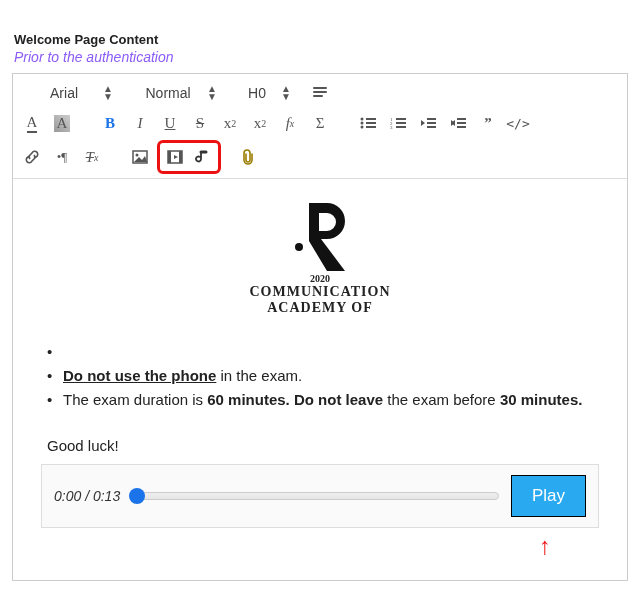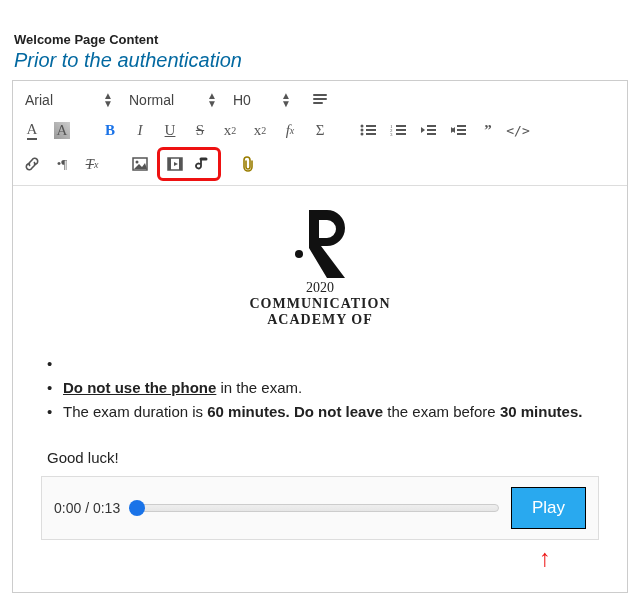--- a/index.html
+++ b/index.html
@@ -5,21 +5,21 @@
   * { box-sizing: border-box; }
   body {
     margin: 0;
     padding: 12px;
     font-family: Arial, Helvetica, sans-serif;
     background: #fff;
     color: #222;
     width: 640px;
   }
   .title { font-weight: bold; font-size: 13px; margin: 20px 0 2px 2px; }
-  .subtitle { font-style: italic; color: #0369a1; font-size: 20px; margin: 0 0 8px 2px; }
+  .subtitle { font-style: italic; color: #8b5cf6; font-size: 14px; margin: 0 0 8px 2px; }
   .editor-frame {
     border: 1px solid #ccc;
     background: #fff;
   }
   .toolbar {
     border-bottom: 1px solid #ddd;
     padding: 6px 6px 0 6px;
   }
   .tb-row { display: flex; flex-wrap: wrap; align-items: center; gap: 4px; padding-bottom: 4px; }
   .tb-group { display: flex; align-items: center; gap: 4px; margin-right: 18px; }
@@ -29,52 +29,53 @@
     color: #555; font-size: 15px;
     border-radius: 3px;
     cursor: pointer;
     font-family: Georgia, "Times New Roman", serif;
   }
   .dropdown {
     display: flex; align-items: center; gap: 0;
     padding: 2px 6px; min-width: 100px;
     color: #444; font-size: 14px;
     cursor: pointer;
+    text-align: center;
   }
   .dropdown .dd-label { flex: 1; }
   .dropdown .caret { font-size: 10px; line-height: 8px; color:#555; }
   .bold { font-weight: bold; }
   .ul { text-decoration: underline; }
   .strike { text-decoration: line-through; }
   .c-blue { color: #1a73e8; font-weight: bold; }
   .red-box {
     border: 3px solid #e11; border-radius: 6px;
     padding: 1px 2px;
     display: flex; gap: 2px;
   }
   .content {
     padding: 10px 28px 20px 28px;
   }
   .logo-wrap { text-align: center; margin-top: 6px; }
   .logo-wrap svg { display: block; margin: 0 auto; }
-  .logo-year { font-family: "Times New Roman", serif; font-weight: normal; font-size: 14px; margin-top: -2px; }
+  .logo-year { font-family: "Times New Roman", serif; font-weight: bold; font-size: 10px; margin-top: -2px; }
   .logo-line { font-family: "Times New Roman", serif; font-weight: bold; font-size: 14px; letter-spacing: 1px; }
   .bullets { margin: 24px 0 6px 6px; font-size: 15px; line-height: 1.6; }
   .bl { display: flex; gap: 6px; }
   .bl .dot { width: 10px; }
   .goodluck { font-weight: normal; margin-top: 22px; }
   .audio-bar {
     margin: 6px 0 2px 0;
     border: 1px solid #ddd;
     background: #fafafa;
     display: flex; align-items: center;
     padding: 10px 12px; gap: 12px;
     position: relative;
   }
-  .time { font-size: 14px; color: #333; white-space: nowrap; }
+  .time { font-size: 14px; color: #333; white-space: nowrap; font-style: italic; }
   .track {
     flex: 1; height: 8px;
     background: linear-gradient(#eee,#e6e6e6);
     border: 1px solid #ccc; border-radius: 6px;
     position: relative;
   }
   .thumb {
     position: absolute; left: -4px; top: 50%;
     transform: translateY(-50%);
     width: 16px; height: 16px; border-radius: 50%;

